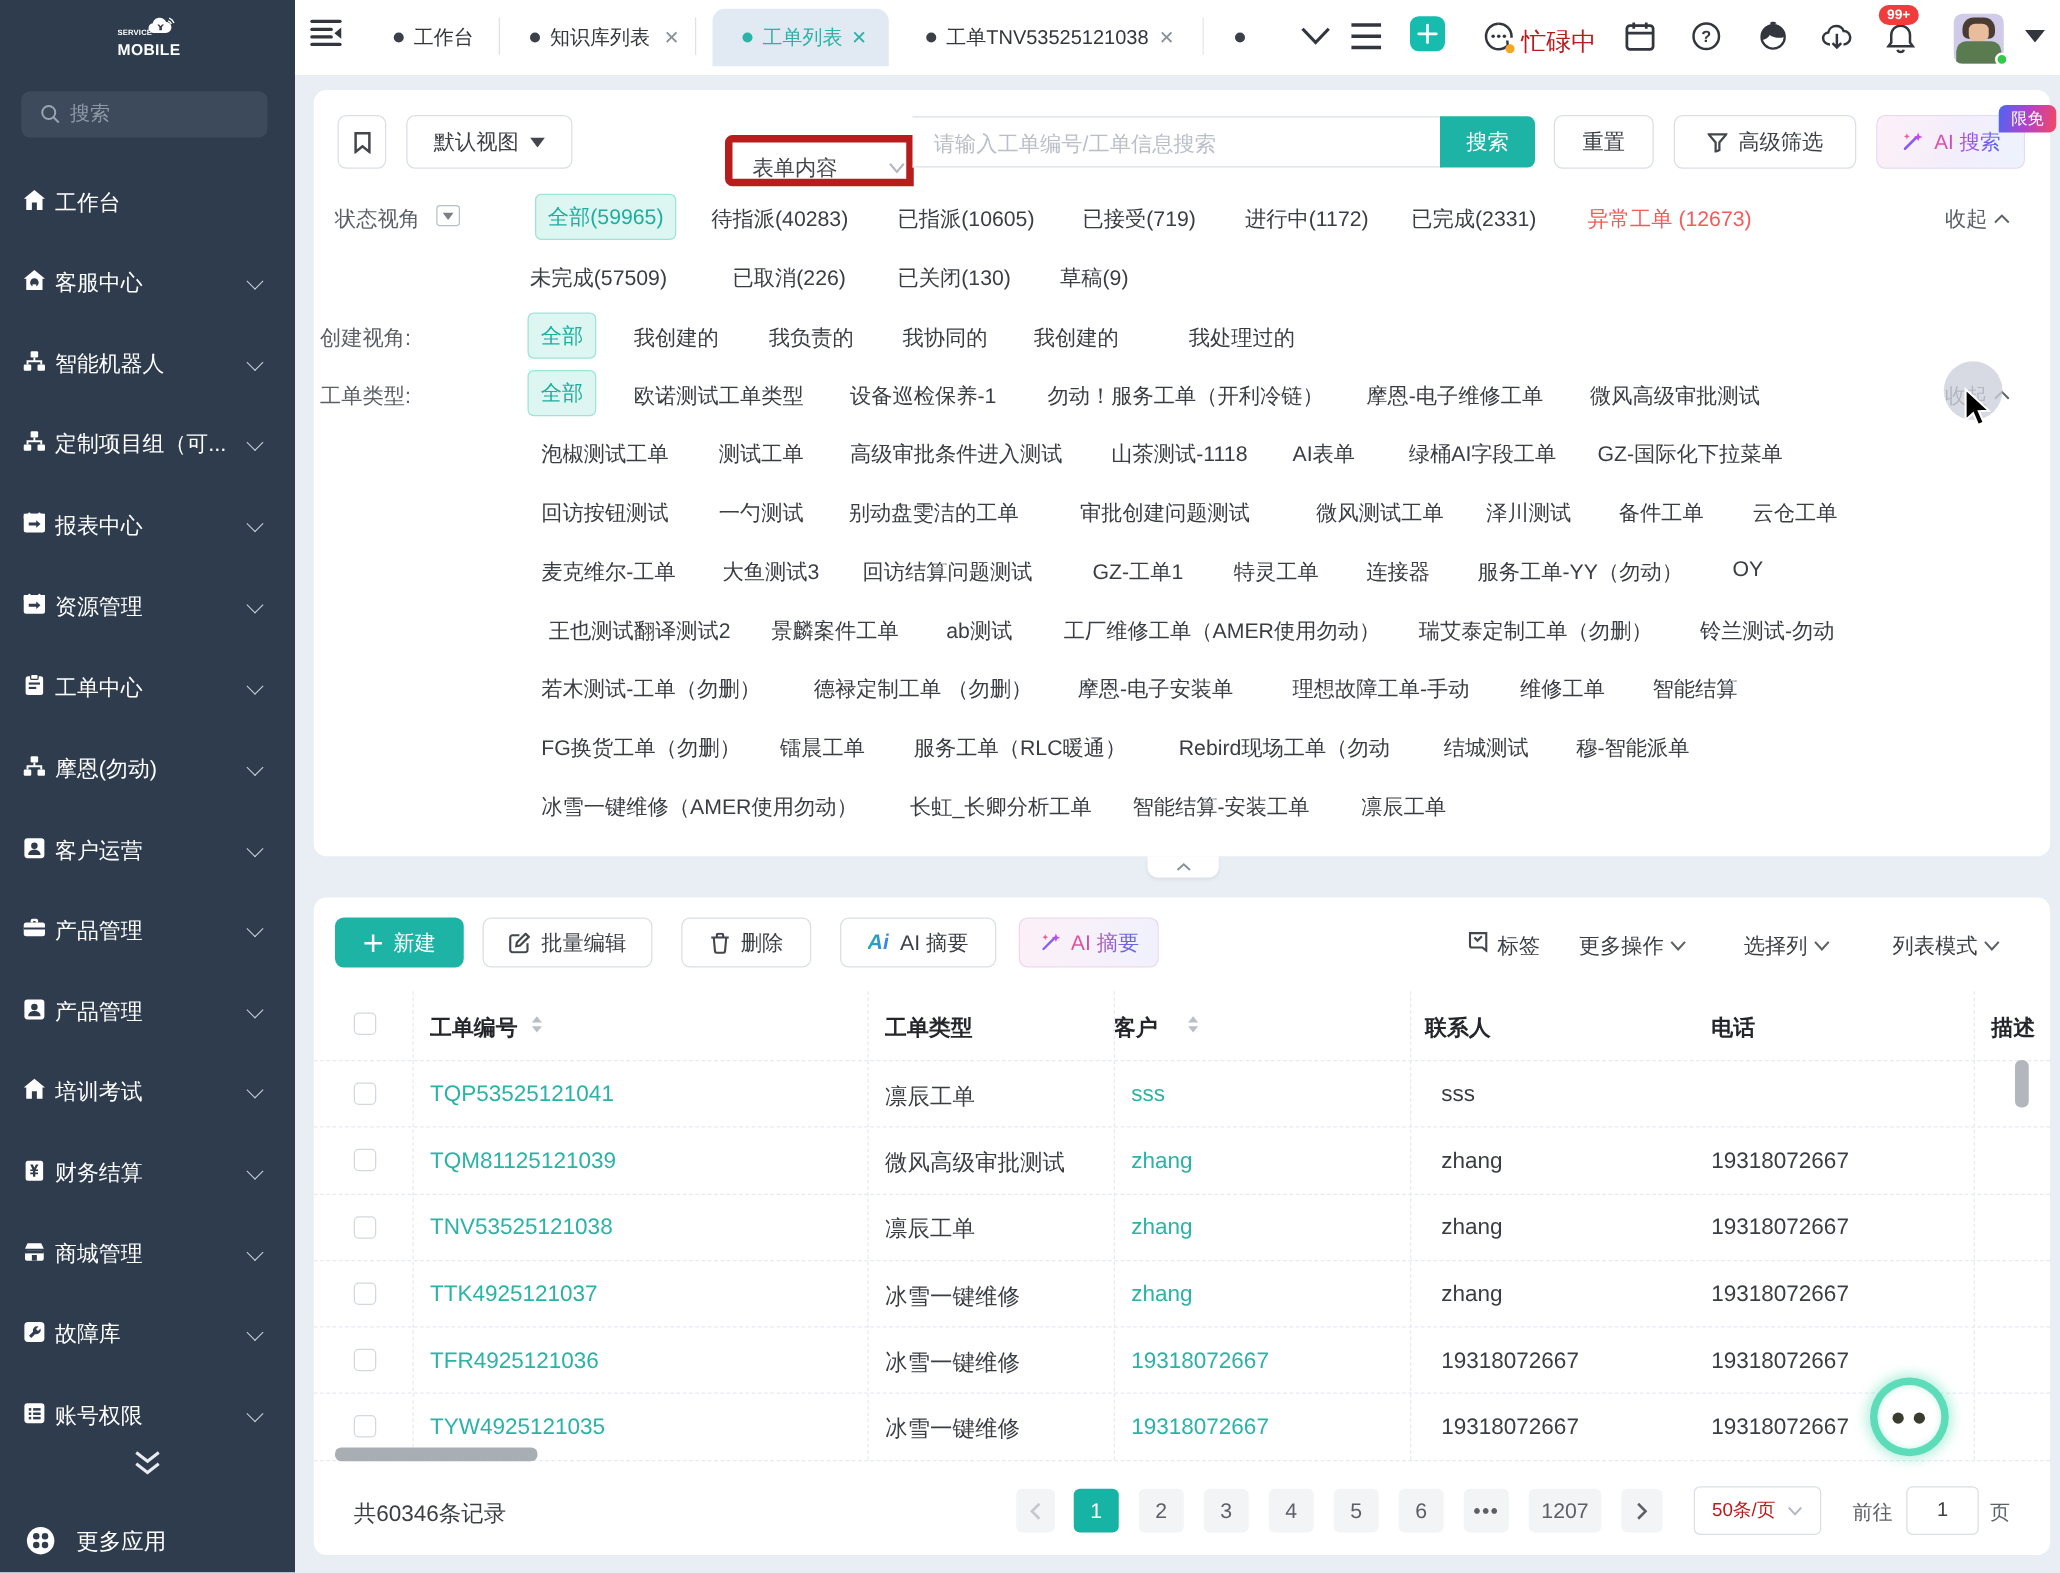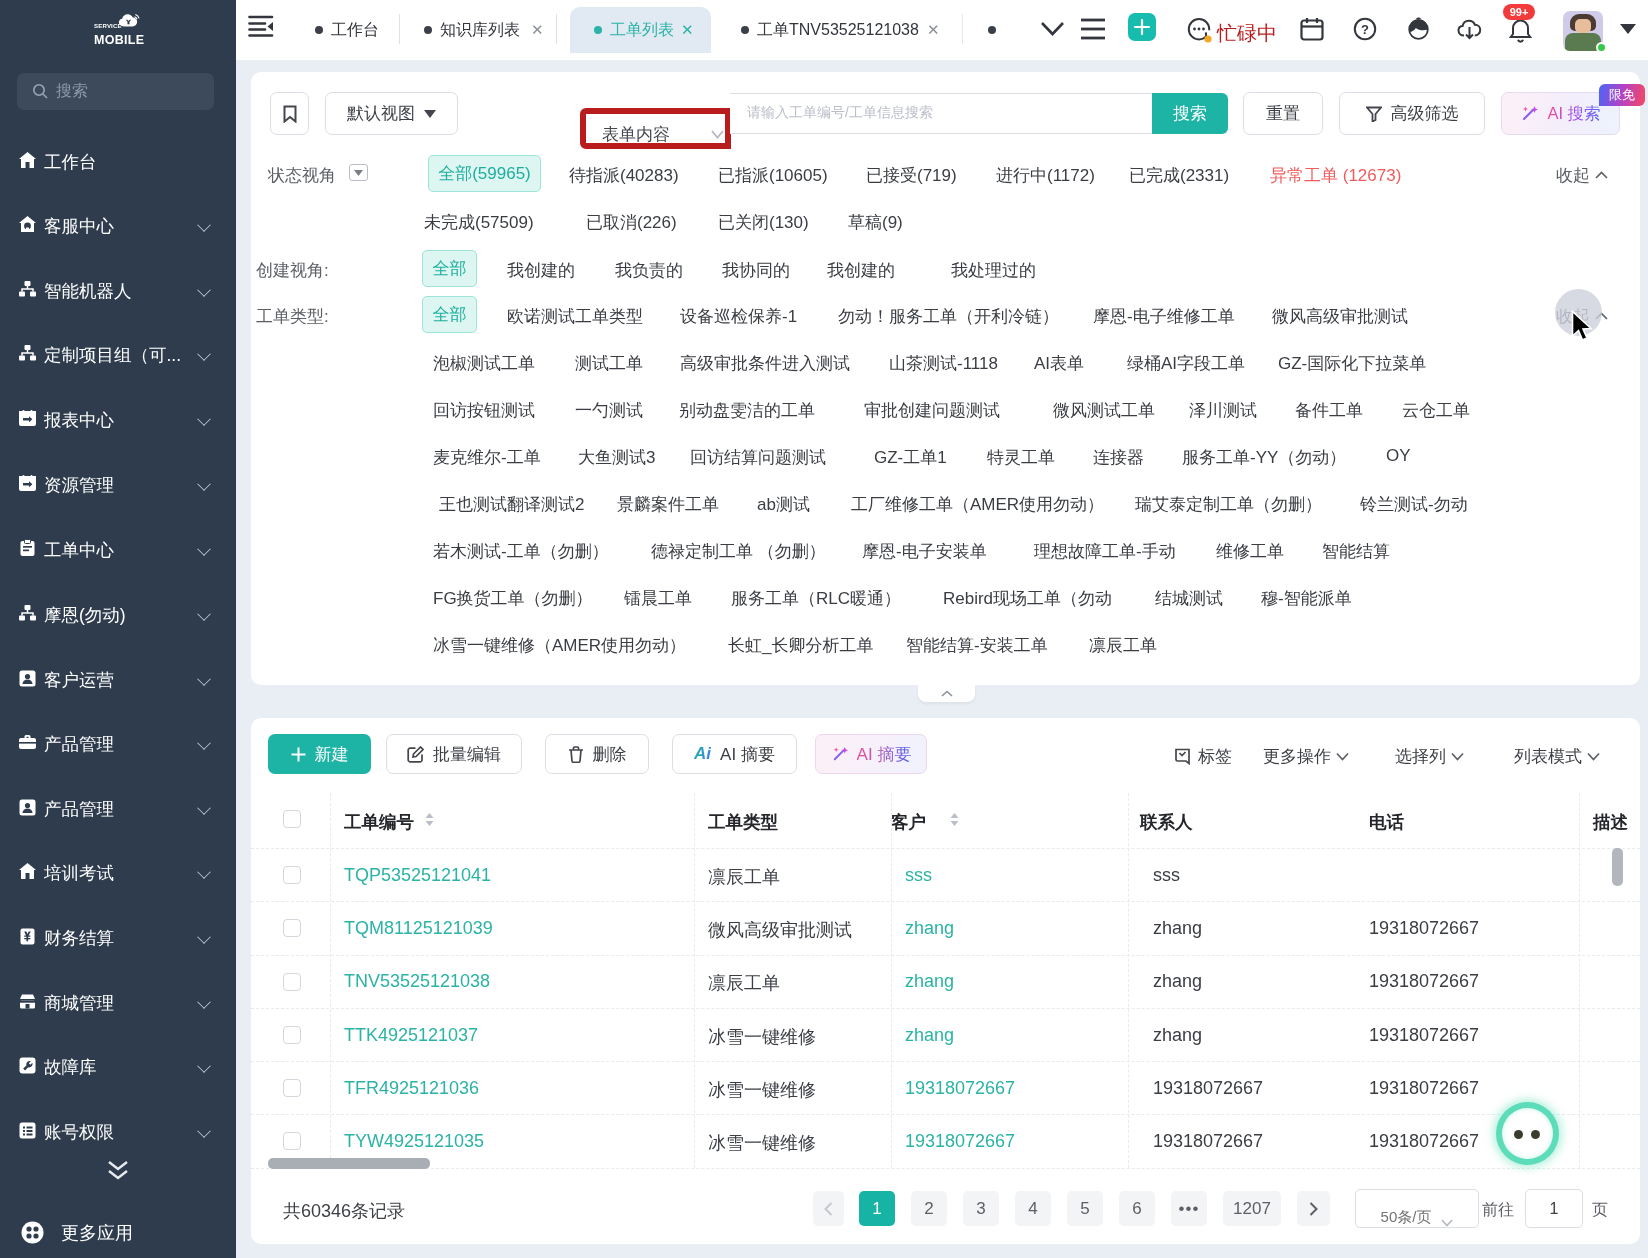--- a/index.html
+++ b/index.html
@@ -311,21 +311,21 @@
 <div class="btn" style="left:74px;top:20px;width:133px;height:43px">默认视图 <svg width="12" height="8" viewBox="0 0 12 8">
         <path fill="#43464d" d="M0 0 h12 l-6 8 Z"></path>
       </svg></div>
 <div class="abs" style="left:329px;top:36px;width:151px;height:41px;border:6px solid #b91c1c;border-radius:6px 0 0 6px;background:#fff">
 <div class="abs" style="left:16px;top:9px;font-size:17px;color:#43464d">表单内容</div>
 <svg class="abs" style="left:125px;top:16px" width="13" height="9" viewBox="0 0 13 9">
         <path fill="none" stroke="#b3b8c2" stroke-width="1.8" d="M1 1 L6.5 7.5 L12 1"></path>
       </svg>
     </div>
 <div class="abs" style="left:479px;top:21px;width:423px;height:41px;border:1px solid #dadfe6;border-left:none;background:#fff">
-<div class="abs" style="left:17px;top:10px;font-size:14px;color:#b9bec8">请输入工单编号/工单信息搜索</div>
+<div class="abs" style="left:17px;top:10px;font-size:17px;color:#b9bec8">请输入工单编号/工单信息搜索</div>
     </div>
 <div class="abs" style="left:901px;top:21px;width:76px;height:41px;background:#1db4a5;border-radius:0 6px 6px 0;color:#fff;font-size:17px;text-align:center;line-height:41px">搜索</div>
 <div class="btn" style="left:992px;top:20px;width:80px;height:43px">重置</div>
 <div class="btn" style="left:1088px;top:20px;width:146px;height:43px"><svg width="16" height="16" viewBox="0 0 16 16">
         <path fill="none" stroke="#43464d" stroke-width="1.8" d="M1 1.5 h14 l-5.5 6.5 v6 l-3 1.5 v-7.5 Z"></path>
       </svg> 高级筛选</div>
 <div class="abs" style="left:1250px;top:20px;width:119px;height:43px;border:1px solid #e6d9f2;border-radius:7px;background:linear-gradient(100deg,#fdf0f7,#f3eefb 55%,#edf3fd);display:flex;align-items:center;justify-content:center;gap:8px">
 <svg width="19" height="19" viewBox="0 0 19 19">
         <g stroke="#8a5cf5" stroke-width="2" stroke-linecap="round">
           <line x1="4" y1="15" x2="13" y2="6"></line>
@@ -442,21 +442,21 @@
 <div class="abs" style="left:564px;top:16px;width:112px;height:40px;border:1px solid #eed7ec;border-radius:7px;background:linear-gradient(100deg,#fdf0f7,#f0f1fd);display:flex;align-items:center;justify-content:center;gap:8px">
 <svg width="18" height="18" viewBox="0 0 19 19">
         <g stroke="#8a5cf5" stroke-width="2" stroke-linecap="round">
           <line x1="4" y1="15" x2="13" y2="6"></line>
         </g>
         <path fill="#c44af0" d="M14.5 2 l1 2.5 l2.5 1 l-2.5 1 l-1 2.5 l-1 -2.5 l-2.5 -1 l2.5 -1 Z"></path>
         <path fill="#f05b9e" d="M5.5 2.5 l0.7 1.8 l1.8 0.7 l-1.8 0.7 l-0.7 1.8 l-0.7 -1.8 l-1.8 -0.7 l1.8 -0.7 Z"></path>
       </svg>
 <span style="font-size:17px;background:linear-gradient(90deg,#ef4b93,#5468f0);-webkit-background-clip:text;background-clip:text;color:transparent">AI 摘要</span>
     </div>
-<div class="abs" style="left:923px;top:27px;font-size:17px;color:#3c3f45;display:flex;align-items:center;gap:7px"><svg width="17" height="17" viewBox="0 0 17 17">
+<div class="abs" style="left:923px;top:27px;font-size:17px;color:#3c3f45;display:flex;align-items:flex-start;gap:7px"><svg width="17" height="17" viewBox="0 0 17 17">
         <path fill="none" stroke="#43464d" stroke-width="1.7" d="M2 1.5 h13 v14 l-3 -2.5 h-8.5 a1.5 1.5 0 0 1 -1.5 -1.5 Z"></path>
         <path fill="none" stroke="#43464d" stroke-width="1.7" d="M5.5 5 l2.5 2.5 l3.5 -3.5"></path>
       </svg>标签</div>
 <div class="abs" style="left:1012px;top:27px;font-size:17px;color:#3c3f45;white-space:nowrap">更多操作 <svg style="display:inline-block;vertical-align:1px" width="13" height="9" viewBox="0 0 13 9">
         <path fill="none" stroke="#5c6066" stroke-width="1.7" d="M1 1.5 L6.5 7.5 L12 1.5"></path>
       </svg></div>
 <div class="abs" style="left:1144px;top:27px;font-size:17px;color:#3c3f45;white-space:nowrap">选择列 <svg style="display:inline-block;vertical-align:1px" width="13" height="9" viewBox="0 0 13 9">
         <path fill="none" stroke="#5c6066" stroke-width="1.7" d="M1 1.5 L6.5 7.5 L12 1.5"></path>
       </svg></div>
 <div class="abs" style="left:1263px;top:27px;font-size:17px;color:#3c3f45;white-space:nowrap">列表模式 <svg style="display:inline-block;vertical-align:1px" width="13" height="9" viewBox="0 0 13 9">
@@ -539,21 +539,21 @@
 <div class="pgbtn" style="left:764px;width:36px">4</div>
 <div class="pgbtn" style="left:816px;width:36px">5</div>
 <div class="pgbtn" style="left:868px;width:36px">6</div>
 <div class="pgbtn" style="left:920px;width:36px;letter-spacing:1px">•••</div>
 <div class="pgbtn" style="left:972px;width:58px">1207</div>
 <div class="pgbtn" style="left:1046px;width:33px">
       <svg width="9" height="14" viewBox="0 0 9 14">
         <path fill="none" stroke="#5c6066" stroke-width="2" d="M1.5 1 L7.5 7 L1.5 13"></path>
       </svg>
     </div>
-<div class="abs" style="left:1104px;top:471px;width:124px;height:39px;border:1px solid #dadfe6;border-radius:5px;font-size:15px;color:#737373;display:flex;align-items:flex-end;justify-content:center;gap:10px">50条/页 <svg width="12" height="8" viewBox="0 0 12 8">
+<div class="abs" style="left:1104px;top:471px;width:102px;height:39px;border:1px solid #dadfe6;border-radius:5px;font-size:15px;color:#b91c1c;display:flex;align-items:center;justify-content:center;gap:10px">50条/页 <svg width="12" height="8" viewBox="0 0 12 8">
         <path fill="none" stroke="#b3b8c2" stroke-width="1.6" d="M1 1 L6 6.5 L11 1"></path>
       </svg></div>
 <div class="abs" style="left:1231px;top:482px;font-size:16px;color:#5c6066">前往</div>
 <div class="abs" style="left:1274px;top:471px;width:58px;height:39px;border:1px solid #dadfe6;border-radius:5px;font-size:16px;color:#3c3f45;text-align:center;line-height:37px">1</div>
 <div class="abs" style="left:1341px;top:482px;font-size:16px;color:#5c6066">页</div>
 </div>
 <div class="abs" style="left:1555px;top:289px;width:47px;height:47px;border-radius:50%;background:rgba(205,207,219,0.78)"></div>
 <svg class="abs" style="left:1571px;top:310px" width="26" height="34" viewBox="0 0 26 34">
 <path fill="#000" stroke="#fff" stroke-width="1.6" d="M1.5 1.5 L1.5 26 L7.5 20.5 L11.5 30 L16 28 L12 19 L20 18.5 Z"></path>
   </svg>

